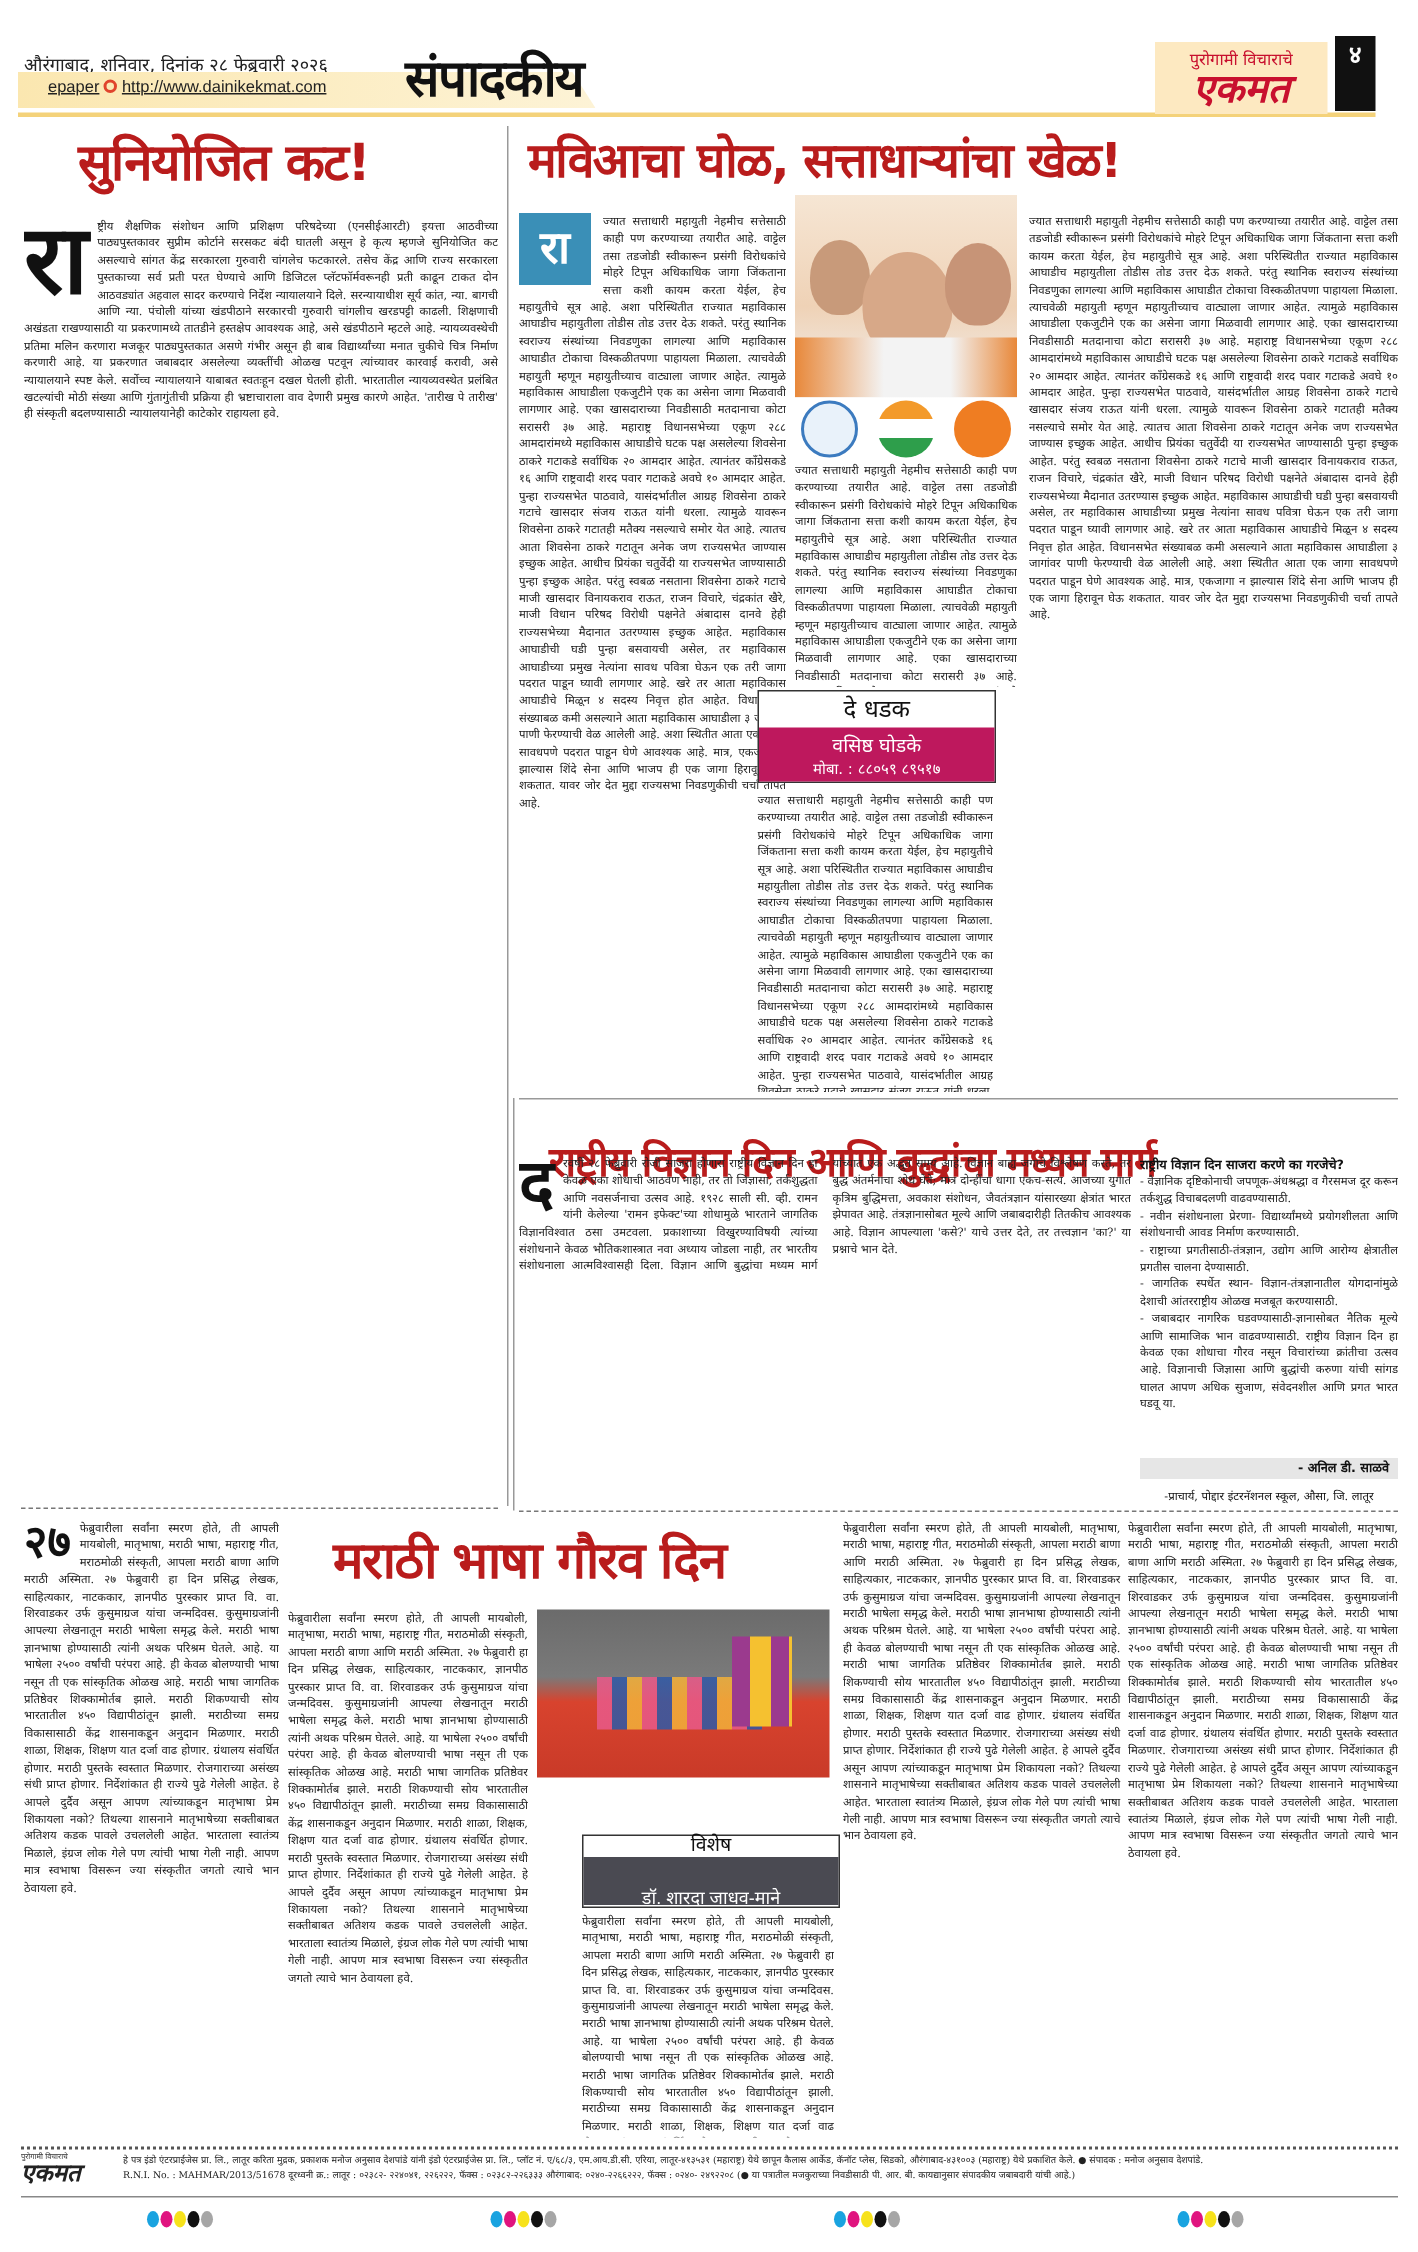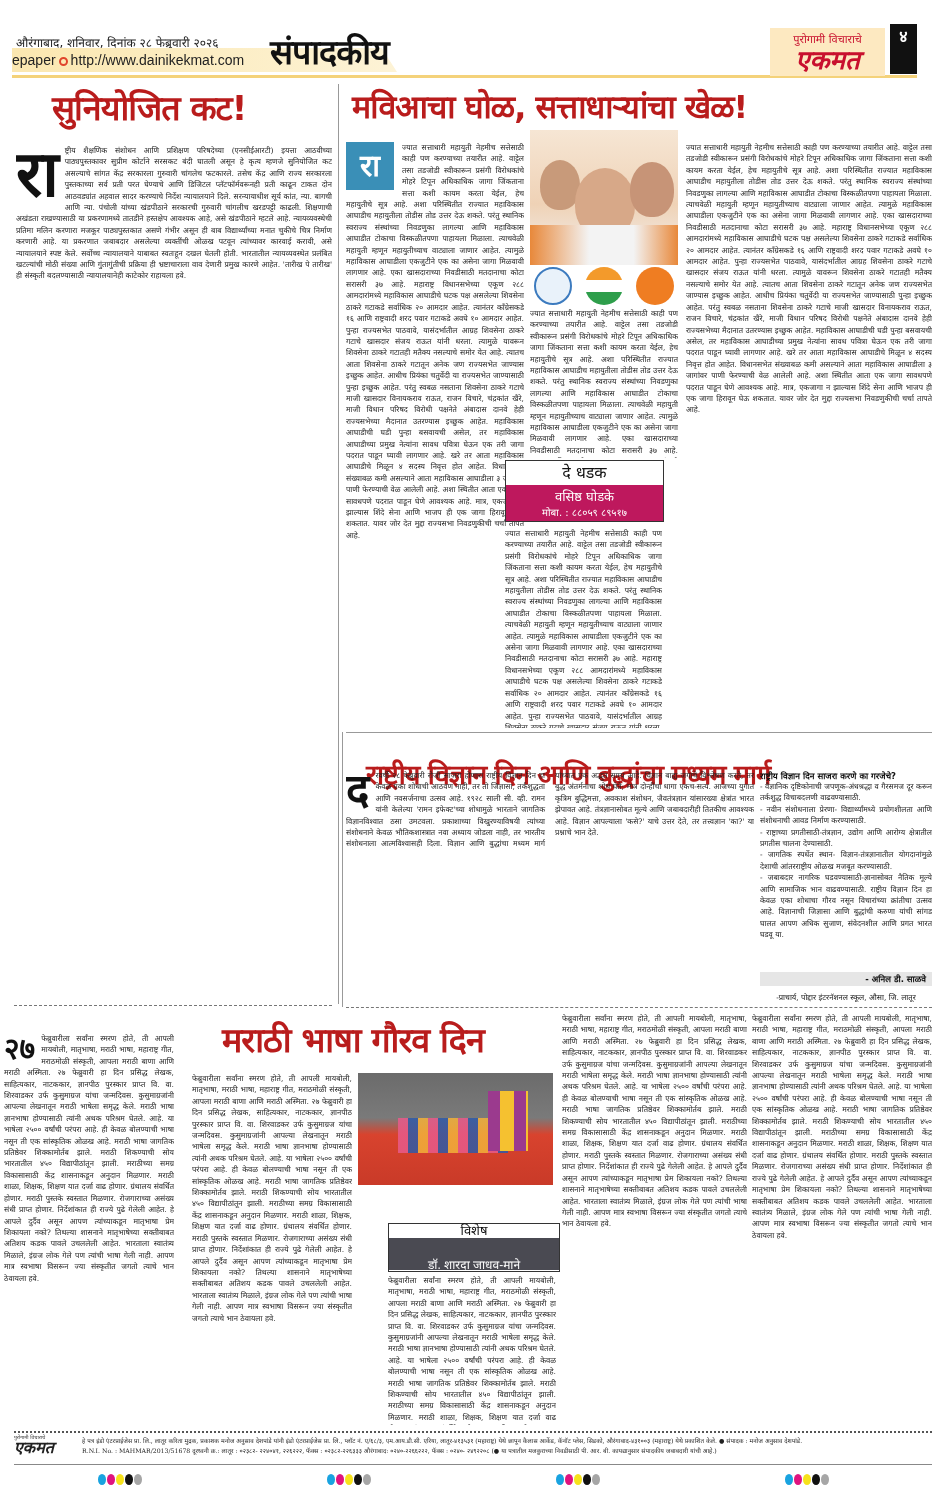--- a/index.html
+++ b/index.html
@@ -1,21 +1,21 @@
 <!DOCTYPE html>
 <html><head>
 <meta charset="utf-8">
 <style>
   html,body{margin:0;padding:0;background:#fff;}
   body{width:945px;height:1501px;position:relative;overflow:hidden;font-family:"DejaVu Serif",serif;color:#111;}
   .abs{position:absolute;}
   
   .hdr-date{left:16px;top:34px;font-family:"DejaVu Sans",sans-serif;font-size:12px;color:#222;}
   .hdr-band{left:12px;top:48px;width:385px;height:24px;background:linear-gradient(90deg,#fbe7b0,#fdf3d6);clip-path:polygon(0 0,96% 0,100% 100%,0 100%);}
-  .hdr-epaper{left:12px;top:52px;font-family:"Liberation Sans",sans-serif;font-size:14px;color:#222;}
+  .hdr-epaper{left:32px;top:52px;font-family:"Liberation Sans",sans-serif;font-size:11px;color:#222;text-decoration:underline;}
   .hdr-epaper .dot{display:inline-block;width:9px;height:9px;border-radius:50%;border:2px solid #e0442c;box-sizing:border-box;margin:0 3px;vertical-align:-1px;}
   .hdr-section{left:270px;top:28px;font-family:"DejaVu Sans",sans-serif;font-weight:bold;font-size:34px;letter-spacing:-1px;color:#111;}
   .hdr-rule{left:12px;top:75px;width:905px;height:3px;background:#f4d27a;}
   .brand{left:770px;top:28px;width:115px;height:48px;background:#fde9c1;text-align:center;}
   .brand-tag{font-family:"DejaVu Sans",sans-serif;font-size:11px;color:#c8102e;margin-top:3px;}
   .brand-name{font-family:"DejaVu Serif",serif;font-weight:bold;font-style:italic;font-size:26px;color:#c8102e;line-height:28px;}
   .pageno{left:890px;top:24px;width:27px;height:50px;background:#111;color:#fff;font-family:"DejaVu Sans",sans-serif;font-weight:bold;font-size:16px;text-align:center;line-height:26px;}
   
   .headline{font-family:"DejaVu Sans",sans-serif;font-weight:bold;color:#b91c1c;white-space:nowrap;letter-spacing:-1px;}
   .body-text{font-family:"DejaVu Serif",serif;font-size:7.6px;line-height:11.4px;color:#222;text-align:justify;overflow:hidden;}
@@ -124,21 +124,21 @@
   <div class="body-text">- नवीन संशोधनाला प्रेरणा- विद्यार्थ्यांमध्ये प्रयोगशीलता आणि संशोधनाची आवड निर्माण करण्यासाठी.</div>
   <div class="body-text">- राष्ट्राच्या प्रगतीसाठी-तंत्रज्ञान, उद्योग आणि आरोग्य क्षेत्रातील प्रगतीस चालना देण्यासाठी.</div>
   <div class="body-text">- जागतिक स्पर्धेत स्थान- विज्ञान-तंत्रज्ञानातील योगदानांमुळे देशाची आंतरराष्ट्रीय ओळख मजबूत करण्यासाठी.</div>
   <div class="body-text">- जबाबदार नागरिक घडवण्यासाठी-ज्ञानासोबत नैतिक मूल्ये आणि सामाजिक भान वाढवण्यासाठी. राष्ट्रीय विज्ञान दिन हा केवळ एका शोधाचा गौरव नसून विचारांच्या क्रांतीचा उत्सव आहे. विज्ञानाची जिज्ञासा आणि बुद्धांची करुणा यांची सांगड घालत आपण अधिक सुजाण, संवेदनशील आणि प्रगत भारत घडवू या.</div>
 </div>
 <div class="abs author-bar">- अनिल डी. साळवे</div>
 <div class="abs author-aff">-प्राचार्य, पोद्दार इंटरनॅशनल स्कूल, औसा, जि. लातूर</div>
 <div class="abs dash" style="left:346px;top:1007px;width:586px;"></div>
 
 <div class="abs headline" style="left:222px;top:1016px;font-size:34px;">मराठी भाषा गौरव दिन</div>
-<div class="abs body-text" style="left:4px;top:1013px;width:170px;height:410px;margin-top:20px;">
+<div class="abs body-text" style="left:16px;top:1013px;width:170px;height:410px;">
   <span class="dropcap" style="font-size:30px;line-height:32px;">२७</span>
   <span>फेब्रुवारीला सर्वांना स्मरण होते, ती आपली मायबोली, मातृभाषा, मराठी भाषा, महाराष्ट्र गीत, मराठमोळी संस्कृती, आपला मराठी बाणा आणि मराठी अस्मिता. २७ फेब्रुवारी हा दिन प्रसिद्ध लेखक, साहित्यकार, नाटककार, ज्ञानपीठ पुरस्कार प्राप्त वि. वा. शिरवाडकर उर्फ कुसुमाग्रज यांचा जन्मदिवस. कुसुमाग्रजांनी आपल्या लेखनातून मराठी भाषेला समृद्ध केले. मराठी भाषा ज्ञानभाषा होण्यासाठी त्यांनी अथक परिश्रम घेतले. आहे. या भाषेला २५०० वर्षांची परंपरा आहे. ही केवळ बोलण्याची भाषा नसून ती एक सांस्कृतिक ओळख आहे. मराठी भाषा जागतिक प्रतिष्ठेवर शिक्कामोर्तब झाले. मराठी शिकण्याची सोय भारतातील ४५० विद्यापीठांतून झाली. मराठीच्या समग्र विकासासाठी केंद्र शासनाकडून अनुदान मिळणार. मराठी शाळा, शिक्षक, शिक्षण यात दर्जा वाढ होणार. ग्रंथालय संवर्धित होणार. मराठी पुस्तके स्वस्तात मिळणार. रोजगाराच्या असंख्य संधी प्राप्त होणार. निर्देशांकात ही राज्ये पुढे गेलेली आहेत. हे आपले दुर्दैव असून आपण त्यांच्याकडून मातृभाषा प्रेम शिकायला नको? तिथल्या शासनाने मातृभाषेच्या सक्तीबाबत अतिशय कडक पावले उचललेली आहेत. भारताला स्वातंत्र्य मिळाले, इंग्रज लोक गेले पण त्यांची भाषा गेली नाही. आपण मात्र स्वभाषा विसरून ज्या संस्कृतीत जगतो त्याचे भान ठेवायला हवे.</span>
 </div>
 <div class="abs body-text" style="left:192px;top:1073px;width:160px;height:350px;">
   <span>फेब्रुवारीला सर्वांना स्मरण होते, ती आपली मायबोली, मातृभाषा, मराठी भाषा, महाराष्ट्र गीत, मराठमोळी संस्कृती, आपला मराठी बाणा आणि मराठी अस्मिता. २७ फेब्रुवारी हा दिन प्रसिद्ध लेखक, साहित्यकार, नाटककार, ज्ञानपीठ पुरस्कार प्राप्त वि. वा. शिरवाडकर उर्फ कुसुमाग्रज यांचा जन्मदिवस. कुसुमाग्रजांनी आपल्या लेखनातून मराठी भाषेला समृद्ध केले. मराठी भाषा ज्ञानभाषा होण्यासाठी त्यांनी अथक परिश्रम घेतले. आहे. या भाषेला २५०० वर्षांची परंपरा आहे. ही केवळ बोलण्याची भाषा नसून ती एक सांस्कृतिक ओळख आहे. मराठी भाषा जागतिक प्रतिष्ठेवर शिक्कामोर्तब झाले. मराठी शिकण्याची सोय भारतातील ४५० विद्यापीठांतून झाली. मराठीच्या समग्र विकासासाठी केंद्र शासनाकडून अनुदान मिळणार. मराठी शाळा, शिक्षक, शिक्षण यात दर्जा वाढ होणार. ग्रंथालय संवर्धित होणार. मराठी पुस्तके स्वस्तात मिळणार. रोजगाराच्या असंख्य संधी प्राप्त होणार. निर्देशांकात ही राज्ये पुढे गेलेली आहेत. हे आपले दुर्दैव असून आपण त्यांच्याकडून मातृभाषा प्रेम शिकायला नको? तिथल्या शासनाने मातृभाषेच्या सक्तीबाबत अतिशय कडक पावले उचललेली आहेत. भारताला स्वातंत्र्य मिळाले, इंग्रज लोक गेले पण त्यांची भाषा गेली नाही. आपण मात्र स्वभाषा विसरून ज्या संस्कृतीत जगतो त्याचे भान ठेवायला हवे.</span>
 </div>
 <div class="abs photo-festival">
   <div class="abs" style="left:40px;top:45px;width:110px;height:35px;background:repeating-linear-gradient(90deg,#e85a8a 0 10px,#2e5aa8 10px 20px,#f2b13a 20px 30px);opacity:.85;"></div>
   <div class="abs" style="left:130px;top:18px;width:40px;height:60px;background:repeating-linear-gradient(90deg,#9b3a8e 0 12px,#f5c130 12px 26px);"></div>
 </div>

